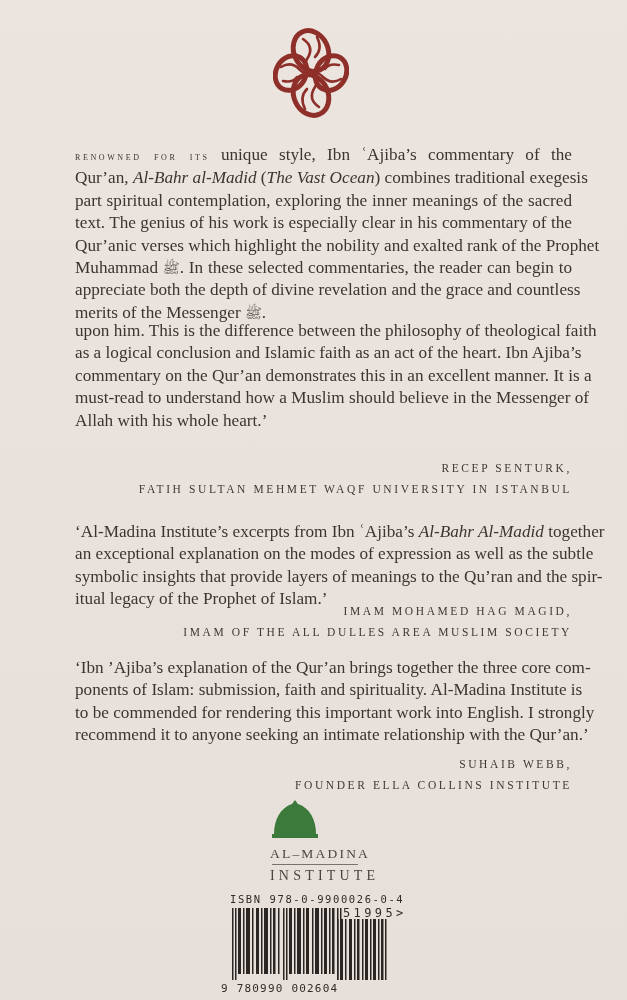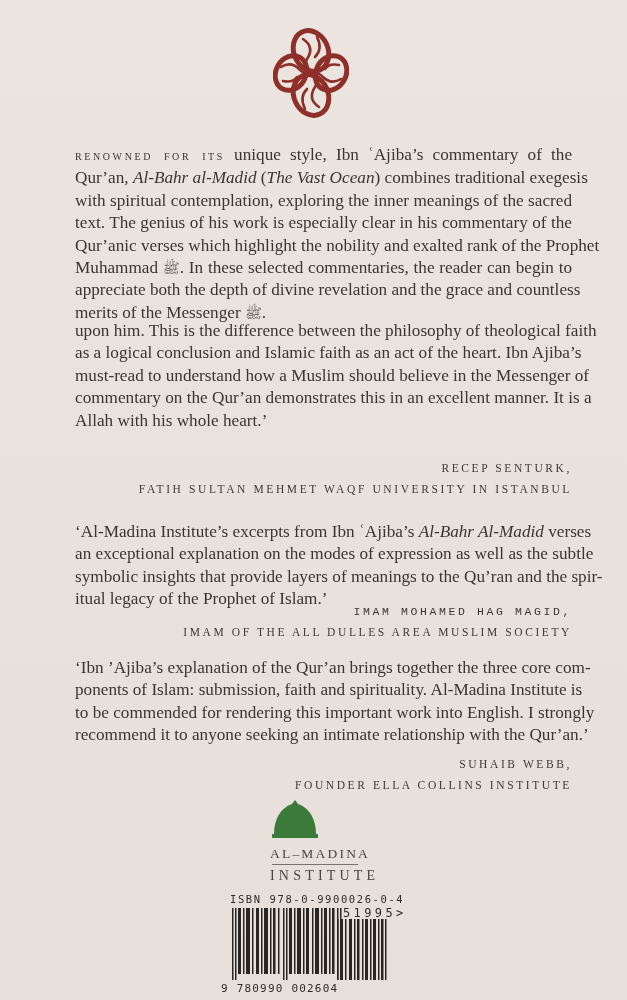--- a/index.html
+++ b/index.html
@@ -24,21 +24,21 @@
       font-size: 17.2px; line-height: 22.4px;
       text-align: justify; text-align-last: left;
     }
     .p1 { top: 144px; }
     .p2 { top: 320px; }
     .p3 { top: 521px; }
     .p4 { top: 657px; }
     .line { display: block; white-space: nowrap; text-align: justify; text-align-last: justify; }
     .line.last { text-align-last: left; }
     .smallcaps {
-      font-variant: small-caps; text-transform: lowercase; letter-spacing: 2.6px; font-size: 14px;
+      font-variant: small-caps; text-transform: lowercase; letter-spacing: 2.6px; font-size: 11px;
     }
     .attr {
       position: absolute; right: 55px; text-align: right;
       font-size: 11.5px; letter-spacing: 2.6px; text-transform: uppercase; color: #3e3835;
       white-space: nowrap;
     }
     .peace { font-size: 14px; color: #5a524d; font-family: "DejaVu Sans", sans-serif; }
     em { font-style: italic; }
     .logo { position: absolute; left: 270px; top: 800px; width: 90px; text-align: left; }
     .dome {
@@ -88,45 +88,45 @@
     <path d="M10 56 Q20 58 24 52"></path>
     <path d="M68 54 Q58 60 50 52 Q44 46 38 48"></path>
     <path d="M66 40 Q56 38 52 44"></path>
   </g>
   <circle cx="38" cy="48" r="3" fill="#8e2f2a"></circle>
 </svg>
 
 <div class="text-block p1">
   <span class="line"><span class="smallcaps">RENOWNED FOR ITS</span><span> unique style, Ibn ʿAjiba’s commentary of the</span></span>
   <span class="line"><span>Qur’an, </span><em>Al-Bahr al-Madid</em><span> (</span><em>The Vast Ocean</em><span>) combines traditional exegesis</span></span>
-  <span class="line">with spiritual contemplation, exploring the inner meanings of the sacred</span>
+  <span class="line">part spiritual contemplation, exploring the inner meanings of the sacred</span>
   <span class="line">text. The genius of his work is especially clear in his commentary of the</span>
   <span class="line">Qur’anic verses which highlight the nobility and exalted rank of the Prophet</span>
   <span class="line"><span>Muhammad </span><span class="peace">ﷺ</span><span>. In these selected commentaries, the reader can begin to</span></span>
   <span class="line">appreciate both the depth of divine revelation and the grace and countless</span>
   <span class="line last"><span>merits of the Messenger </span><span class="peace">ﷺ</span><span>.</span></span>
 </div>
 
 <div class="text-block p2">
   <span class="line">upon him. This is the difference between the philosophy of theological faith</span>
   <span class="line">as a logical conclusion and Islamic faith as an act of the heart. Ibn Ajiba’s</span>
+  <span class="line">commentary on the Qur’an demonstrates this in an excellent manner. It is a</span>
   <span class="line">must-read to understand how a Muslim should believe in the Messenger of</span>
-  <span class="line">commentary on the Qur’an demonstrates this in an excellent manner. It is a</span>
   <span class="line last">Allah with his whole heart.’</span>
 </div>
 <div class="attr" style="top:462px;">Recep Senturk,</div>
 <div class="attr" style="top:483px;">Fatih Sultan Mehmet Waqf University in Istanbul</div>
 
 <div class="text-block p3">
-  <span class="line"><span>‘Al-Madina Institute’s excerpts from Ibn ʿAjiba’s </span><em>Al-Bahr Al-Madid</em><span> verses</span></span>
+  <span class="line"><span>‘Al-Madina Institute’s excerpts from Ibn ʿAjiba’s </span><em>Al-Bahr Al-Madid</em><span> together</span></span>
   <span class="line">an exceptional explanation on the modes of expression as well as the subtle</span>
   <span class="line">symbolic insights that provide layers of meanings to the Qu’ran and the spir-</span>
   <span class="line last">itual legacy of the Prophet of Islam.’</span>
 </div>
-<div class="attr" style="top:605px;font-family:Liberation Mono, monospace;">Imam Mohamed Hag Magid,</div>
+<div class="attr" style="top:605px;">Imam Mohamed Hag Magid,</div>
 <div class="attr" style="top:626px;">Imam of the All Dulles Area Muslim Society</div>
 
 <div class="text-block p4">
   <span class="line">‘Ibn ’Ajiba’s explanation of the Qur’an brings together the three core com-</span>
   <span class="line">ponents of Islam: submission, faith and spirituality. Al-Madina Institute is</span>
   <span class="line">to be commended for rendering this important work into English. I strongly</span>
   <span class="line last">recommend it to anyone seeking an intimate relationship with the Qur’an.’</span>
 </div>
 <div class="attr" style="top:758px;">Suhaib Webb,</div>
 <div class="attr" style="top:779px;">Founder Ella Collins Institute</div>

